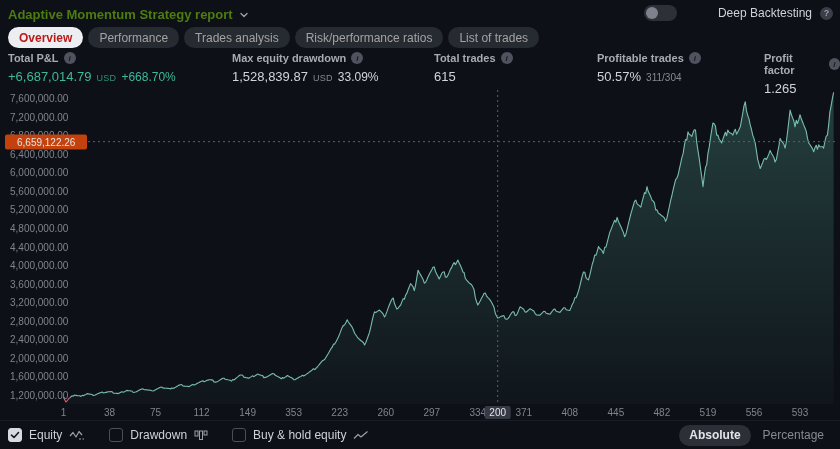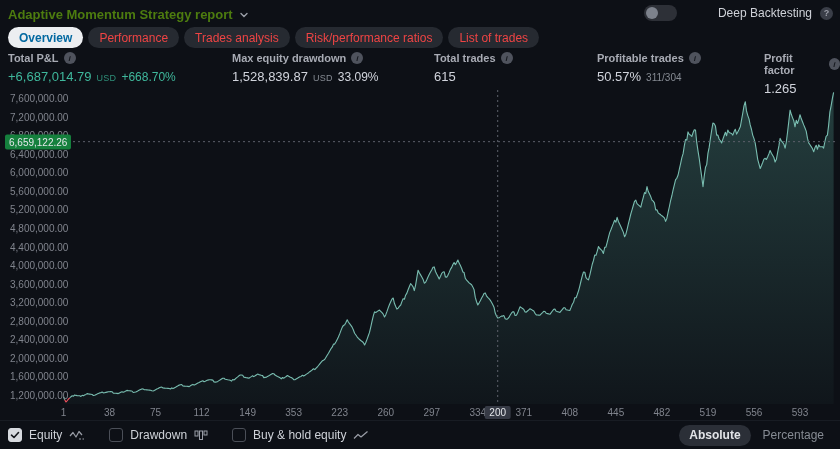--- a/index.html
+++ b/index.html
@@ -14,45 +14,45 @@
   .chev { width:10px; height:10px; }
   .dbt-wrap { position:absolute; right:7px; top:5px; display:flex; align-items:center; gap:8px; }
   .toggle { width:33px; height:16px; border-radius:9px; background:#2d3037; position:relative; cursor:pointer; }
   .knob { position:absolute; left:2px; top:2px; width:12px; height:12px; border-radius:50%; background:#7d828c; }
   .dbt-label { font-size:12px; color:#cfd2d8;margin-left:33px; }
   .help-ic { width:13px; height:13px; border-radius:50%; background:#3a3e48; color:#9b9ea8;
              font-size:9px; font-weight:700; display:flex; align-items:center; justify-content:center; }
 
   
   .tabs { position:absolute; top:27px; left:8px; display:flex; gap:5px; }
-  .tab { height:21px; padding:0 11px; border-radius:12px; background:#262a31; color:#ef4444;
+  .tab { height:21px; padding:0 11px; border-radius:12px; background:#262a31; color:#a3a3a3;
          font-size:12px; display:flex; align-items:center; cursor:pointer; white-space:nowrap; }
-  .tab.selected { background:#eceef1; color:#0369a1; font-weight:700; }
+  .tab.selected { background:#eceef1; color:#b91c1c; font-weight:700; }
 
   
   .stats { position:absolute; top:50px; left:0; right:0; height:38px; }
   .stat { position:absolute; top:2px; }
   .stat .lbl-row { display:flex; align-items:center; gap:5px; }
   .stat .lbl { font-size:11px; font-weight:700; color:#a8abb4; }
   .info-ic { width:12px; height:12px; border-radius:50%; background:#4f535d; color:#171a20;
              font-size:8px; font-weight:700; font-style:italic; display:flex; align-items:center; justify-content:center; }
   .stat .val-row { margin-top:5px; display:flex; align-items:baseline; gap:5px; }
   .stat .val { font-size:13px; color:#d1d4dc; }
   .stat .unit { font-size:9px; color:#868b93; letter-spacing:.3px; }
   .stat .extra { font-size:12px; color:#d1d4dc; }
   .stat .sub { font-size:10px; color:#868b93; }
   .pos { color:#3fb89c !important; }
   .pos-dim { color:#2f907a !important; }
 
   
   .chart { position:absolute; top:88px; left:0; width:840px; height:332px; }
   .chart svg { position:absolute; top:0; left:0; }
   .ylab { position:absolute; left:10px; font-size:10px; color:#80848d; transform:translateY(-50%); white-space:nowrap; }
-  .ybadge { position:absolute; left:5px; background:#15803d; color:#e4e6ea; font-size:10px;
-            padding:2px 4px; border-radius:2px; transform:translateY(-50%); z-index:4; white-space:nowrap; }
+  .ybadge { position:absolute; left:5px; background:#c2410c; color:#e4e6ea; font-size:10px;
+            padding:2px 12px; border-radius:2px; transform:translateY(-50%); z-index:4; white-space:nowrap; }
   .xlab { position:absolute; top:319px; font-size:10px; color:#80848d; transform:translateX(-50%); white-space:nowrap; }
   .xbadge { background:#363a45; color:#e4e6ea; padding:1px 5px; border-radius:2px; }
 
   
   .bottom { position:absolute; top:420px; left:0; right:0; height:29px; border-top:1px solid #181c23;
             display:flex; align-items:center; justify-content:space-between; padding:0 6px 0 8px; background:#0d1016; }
   .legend { display:flex; align-items:center; gap:24px; }
   .leg-item { display:flex; align-items:center; gap:7px; cursor:pointer; }
   .cbox { width:14px; height:14px; border-radius:3px; border:1px solid #4b4f58; background:transparent;
           display:flex; align-items:center; justify-content:center; }

